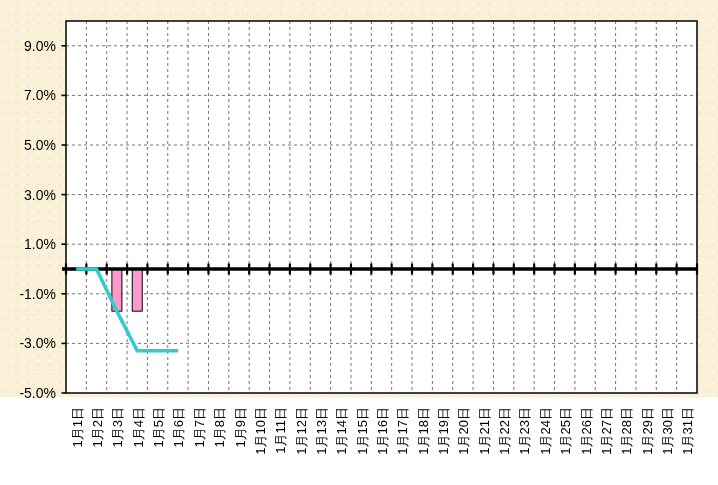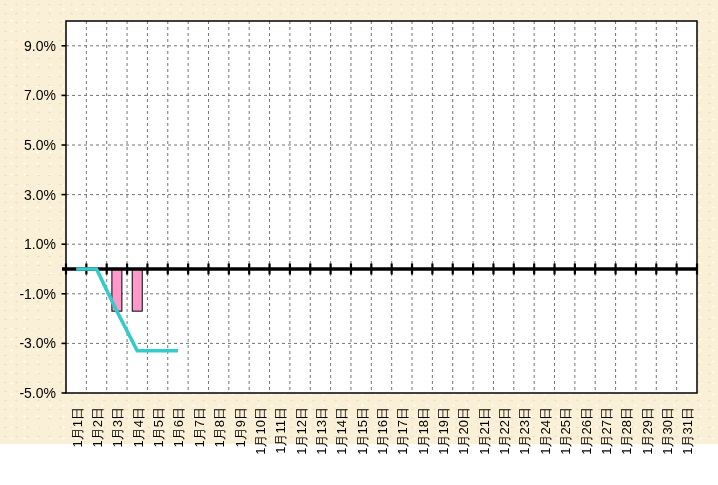--- a/index.html
+++ b/index.html
@@ -2,21 +2,21 @@
 <html><head>
 <meta charset="utf-8">
 <style>
   html, body { margin: 0; padding: 0; }
   body {
     width: 718px; height: 485px; overflow: hidden;
     font-family: "Liberation Sans", "DejaVu Sans", sans-serif;
   }
   .page {
     position: relative;
-    width: 718px; height: 444px;
+    width: 718px; height: 397px;
     background-color: #faf0d8;
     background-image:
       radial-gradient(rgba(232,212,166,0.45) 1px, rgba(0,0,0,0) 1.4px),
       radial-gradient(rgba(255,253,245,0.85) 1px, rgba(0,0,0,0) 1.4px);
     background-size: 11px 9px, 13px 11px;
     background-position: 0 0, 5px 4px;
   }
   svg { position: absolute; left: 0; top: 0; }
   svg text {
     font-family: "Liberation Sans", "DejaVu Sans", sans-serif;

